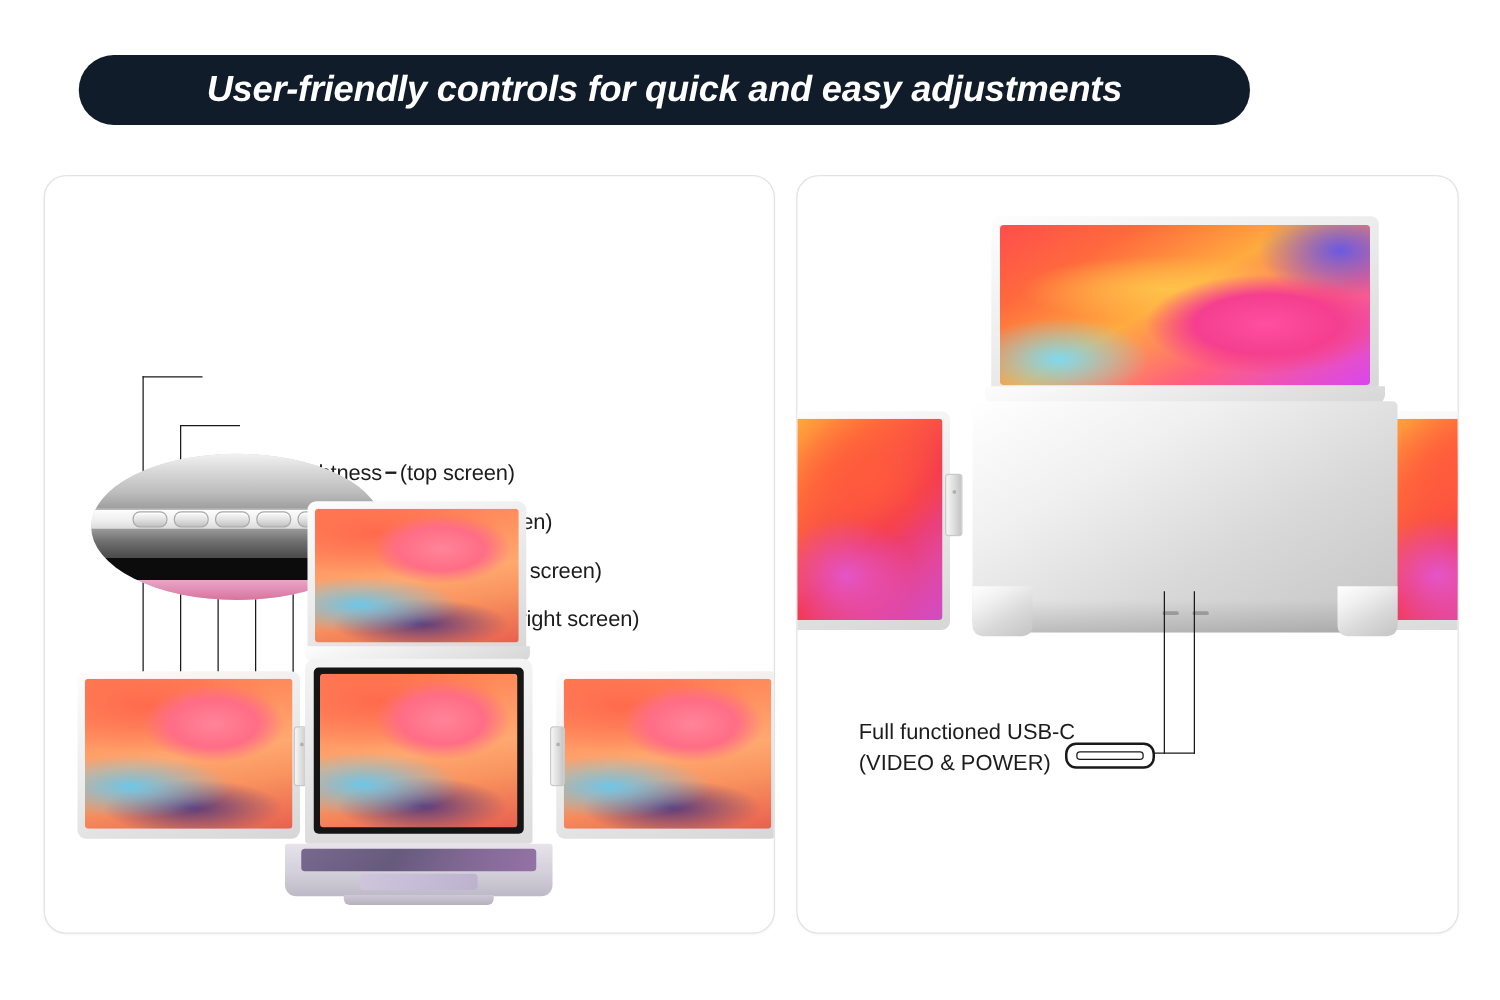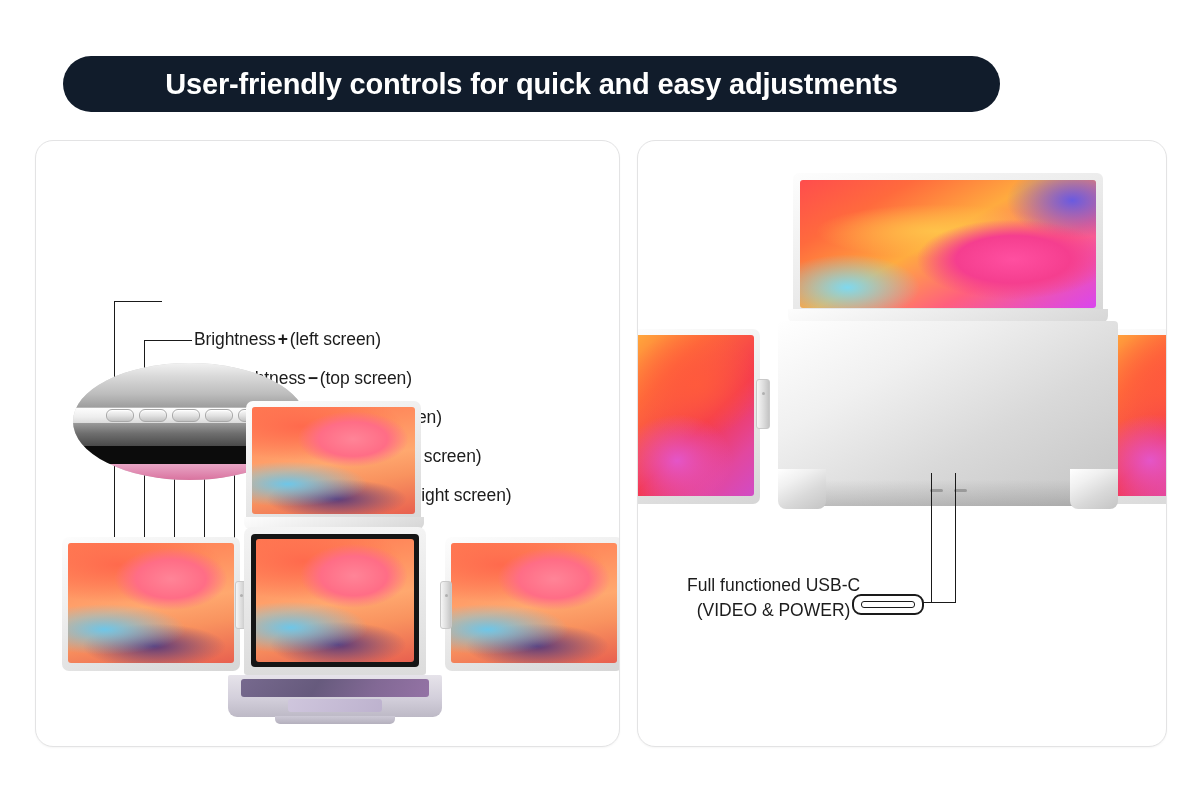--- a/index.html
+++ b/index.html
@@ -9,25 +9,25 @@
     background:#ffffff;
     font-family:"Liberation Sans", sans-serif;
     overflow:hidden;
     position:relative;
   }
   .stage{position:absolute;inset:0;}
 
   
   .title-banner{
     position:absolute;
-    left:63px;top:56px;
+    left:63px;top:44px;
     width:937px;height:56px;
     background:#111c2b;
     border-radius:28px;
-    display:flex;align-items:center;justify-content:center;
+    display:flex;align-items:center;justify-content:center;font-style:italic;
   }
   .title-banner .title-text{
     color:#ffffff;
     font-size:29px;
     font-weight:bold;
     letter-spacing:-0.2px;
     white-space:nowrap;
   }
 
   
@@ -219,23 +219,20 @@
 <body>
 
 <div class="stage">
 
   <div class="title-banner">
     <span class="title-text">User-friendly controls for quick and easy adjustments</span>
   </div>
 
   <div class="panel panel-left">
 
-    <div class="callout" style="left:158px;top:188px;">
-      <span>Brightness</span><span class="sign">+</span><span>(left screen)</span>
-    </div>
     <div class="callout" style="left:188px;top:227px;">
       <span>Brightness</span><span class="sign">−</span><span>(top screen)</span>
     </div>
     <div class="callout" style="left:218px;top:266px;">
       <span>Brightness</span><span class="sign">+</span><span>(top screen)</span>
     </div>
     <div class="callout" style="left:248px;top:305px;">
       <span>Brightness</span><span class="sign">−</span><span>(right screen)</span>
     </div>
     <div class="callout" style="left:278px;top:344px;">
@@ -344,19 +341,19 @@
     </div>
 
     <div class="rear-body" style="left:140px;top:328px;width:48px;height:40px;border-radius:0 0 8px 8px;"></div>
     <div class="rear-body" style="left:432px;top:328px;width:48px;height:40px;border-radius:0 0 8px 8px;"></div>
 
     <div class="lead-v" style="left:293px;top:332px;height:130px;"></div>
     <div class="lead-v" style="left:317px;top:332px;height:130px;"></div>
     <div class="lead-h" style="left:282px;top:461px;width:36px;"></div>
 
     <div class="usb-pill" style="left:214px;top:453px;"></div>
-    <div class="usb-label" style="left:49px;top:432px;text-align:center;">
+    <div class="usb-label" style="left:49px;top:432px;">
       <div>Full functioned USB-C</div>
       <div>(VIDEO &amp; POWER)</div>
     </div>
   </div>
 
 </div>
 
 </body></html>

